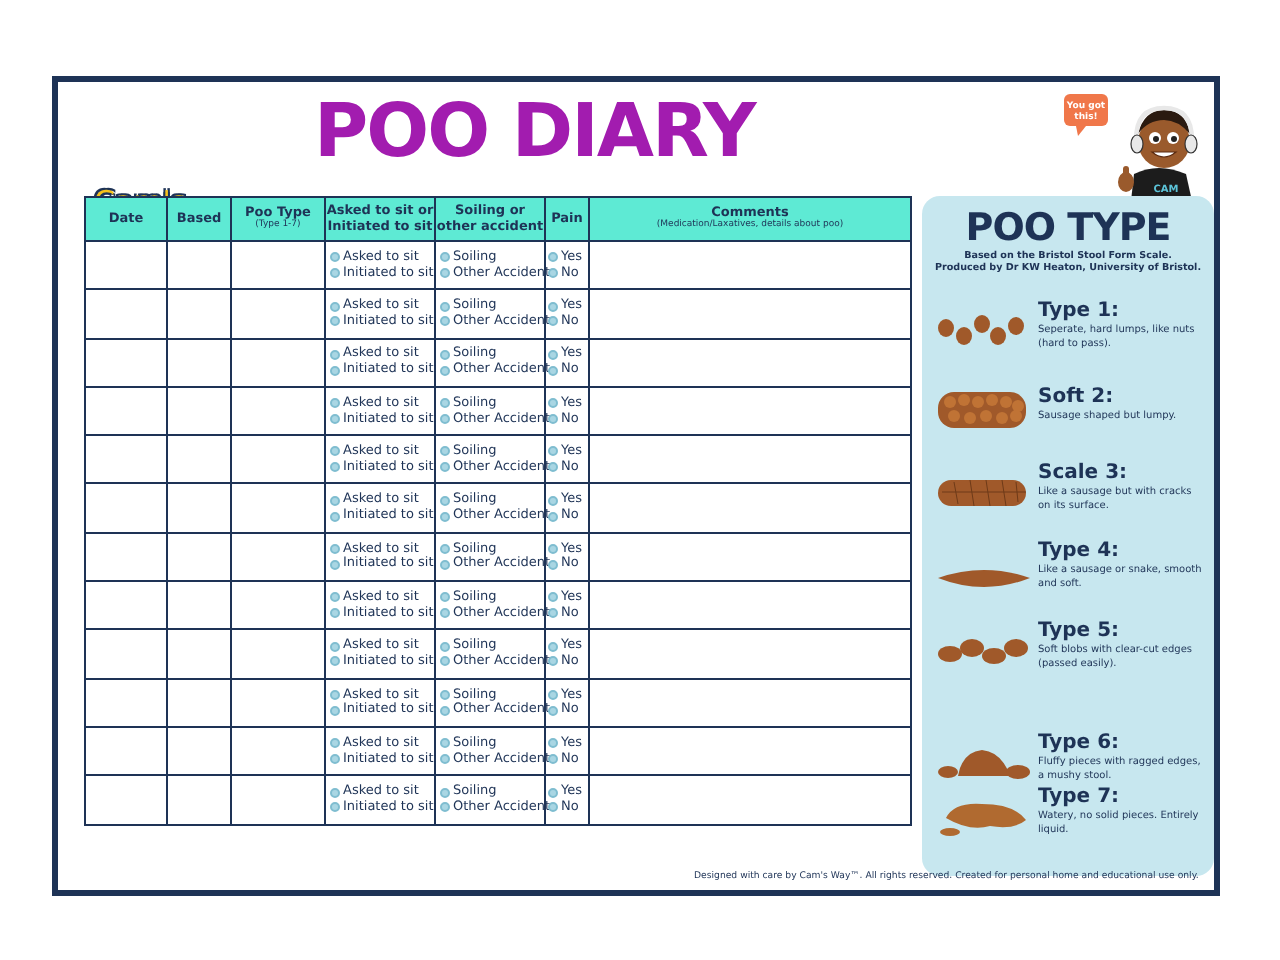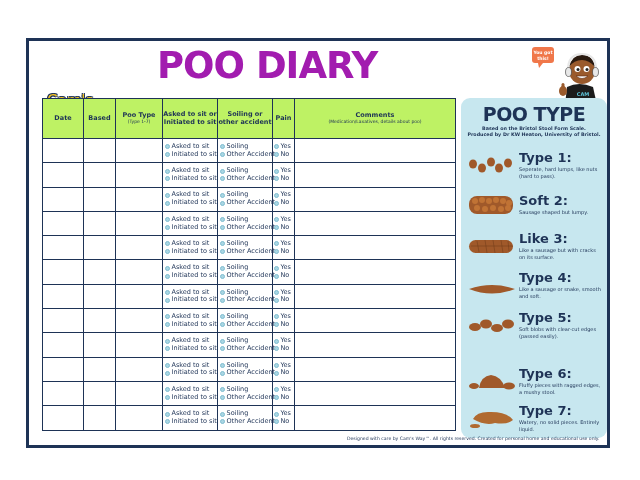--- a/index.html
+++ b/index.html
@@ -6,32 +6,32 @@
   body{width:640px;height:480px;background:#fff;position:relative;overflow:hidden;font-family:"DejaVu Sans",sans-serif;color:#1e3356;}
   .sheet{position:absolute;left:26px;top:38px;width:584px;height:410px;border:3px solid #1e3356;background:#fff;}
   .logo{position:absolute;left:18px;top:13px;width:44px;text-align:center;line-height:1;}
   .logo .l1{font-family:"DejaVu Sans",sans-serif;font-weight:normal;font-size:15px;color:#f7c21a;
     text-shadow:-1px -1px 0 #1e3356,1px -1px 0 #1e3356,-1px 1px 0 #1e3356,1px 1px 0 #1e3356;margin-top:40px;}
   .logo .l2{font-weight:bold;font-size:9px;color:#f7c21a;margin-top:-1px;
     text-shadow:-1px -1px 0 #1e3356,1px -1px 0 #1e3356,-1px 1px 0 #1e3356,1px 1px 0 #1e3356;}
   .title{position:absolute;left:128px;top:3px;font-family:"DejaVu Sans",sans-serif;font-weight:bold;font-size:37px;letter-spacing:-1px;color:#a21caf;}
   table.diary{position:absolute;left:13px;top:57px;width:413px;border-collapse:collapse;table-layout:fixed;}
   table.diary th,table.diary td{border:1px solid #1e3356;}
-  table.diary th{background:#bef264;height:40px;font-size:6.5px;font-weight:bold;text-align:center;line-height:1.1;color:#1e3356;}
+  table.diary th{background:#5eead4;height:22px;font-size:6.5px;font-weight:bold;text-align:center;line-height:1.1;color:#1e3356;}
   table.diary th small{display:block;font-size:4.5px;font-weight:normal;}
   table.diary td{height:24.3px;vertical-align:middle;padding:0 2px;font-size:6.5px;}
   .opt{display:flex;align-items:center;white-space:nowrap;line-height:1.2;}
   .dot{display:inline-block;width:5px;height:5px;border-radius:50%;background:#a9d6e3;border:0.5px solid #7fbdd0;margin-right:1.5px;flex-shrink:0;}
   .side{position:absolute;left:432px;top:57px;width:146px;height:340px;background:#c7e7ef;border-radius:9px;}
   .side h2{text-align:center;font-size:19px;font-weight:bold;margin-top:5px;letter-spacing:-0.5px;color:#1e3356;}
   .side .sub{text-align:center;font-size:4.8px;font-weight:bold;line-height:1.3;margin-top:1px;}
   .type{position:absolute;left:0;width:146px;height:34px;}
   .type .pic{position:absolute;left:6px;top:0;width:50px;height:30px;}
   .type .txt{position:absolute;left:58px;top:0;width:84px;}
-  .type .t{font-size:13px;font-weight:bold;}
+  .type .t{font-size:10px;font-weight:bold;}
   .type .d{font-size:5px;line-height:1.35;margin-top:1px;}
   .mascot{position:absolute;left:500px;top:2px;width:80px;height:62px;}
   .footer{position:absolute;left:318px;top:395px;font-size:4.6px;color:#1e3356;white-space:nowrap;}
 </style>
 </head>
 <body>
 
 <div class="sheet">
   <div class="logo">
     <div class="l1">Cam's</div>
@@ -561,21 +561,21 @@
         </div>
     </div>
     <div class="type" style="top:133px">
       <svg class="pic" viewBox="0 0 50 30">
         <rect x="2" y="9" width="44" height="13" rx="6.5" fill="#a0592a"></rect>
         <g stroke="#6e3a18" stroke-width="0.5" fill="none">
             <path d="M10 10 L12 21 M18 9 L20 22 M26 9 L28 22 M34 9 L36 22 M41 10 L42 20 M4 15 L46 15"></path>
           </g>
       </svg>
       <div class="txt">
-          <div class="t">Like 3:</div>
+          <div class="t">Scale 3:</div>
           <div class="d">Like a sausage but with cracks on its surface.</div>
         </div>
     </div>
     <div class="type" style="top:172px">
       <svg class="pic" viewBox="0 0 50 30">
         <path d="M2 19 Q25 11 48 19 Q25 28 2 19 Z" fill="#a0592a"></path>
       </svg>
       <div class="txt">
           <div class="t">Type 4:</div>
           <div class="d">Like a sausage or snake, smooth and soft.</div>
@@ -597,21 +597,21 @@
       <svg class="pic" viewBox="0 0 50 30">
         <ellipse cx="7" cy="20" rx="5" ry="3" fill="#a0592a"></ellipse>
         <path d="M12 22 Q14 10 24 9 Q34 10 38 22 Z" fill="#a0592a"></path>
         <ellipse cx="42" cy="20" rx="6" ry="3.5" fill="#a0592a"></ellipse>
       </svg>
       <div class="txt">
           <div class="t">Type 6:</div>
           <div class="d">Fluffy pieces with ragged edges, a mushy stool.</div>
         </div>
     </div>
-    <div class="type" style="top:305px">
+    <div class="type" style="top:295px">
       <svg class="pic" viewBox="0 0 50 30">
         <path d="M6 16 Q10 8 24 9 Q40 9 46 17 Q40 22 28 20 Q18 23 6 16 Z" fill="#b06a30"></path>
         <ellipse cx="8" cy="23" rx="5" ry="2" fill="#b06a30"></ellipse>
       </svg>
       <div class="txt">
           <div class="t">Type 7:</div>
           <div class="d">Watery, no solid pieces. Entirely liquid.</div>
         </div>
     </div>
   </div>

